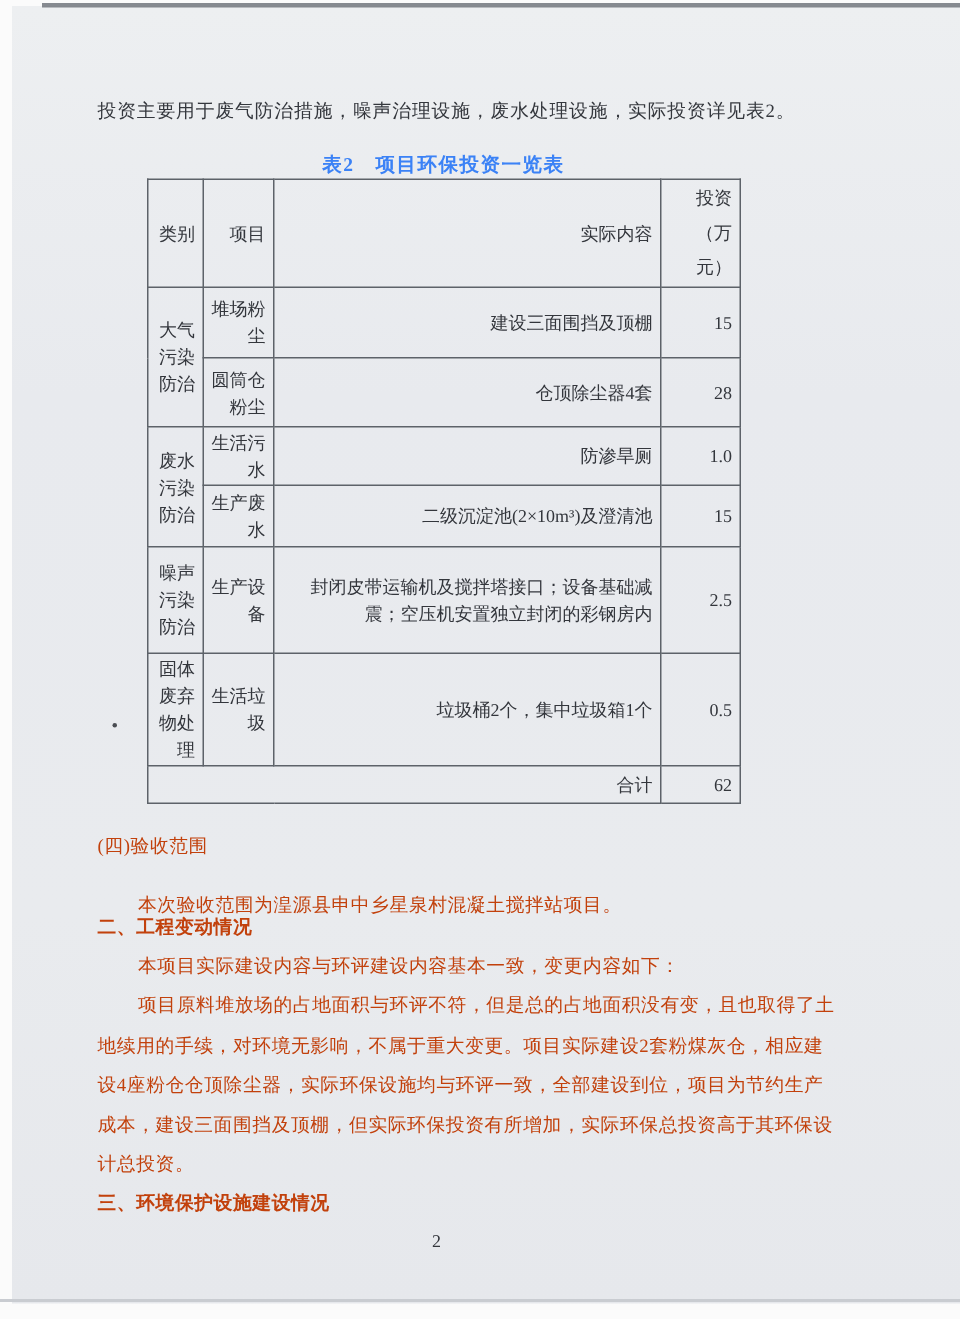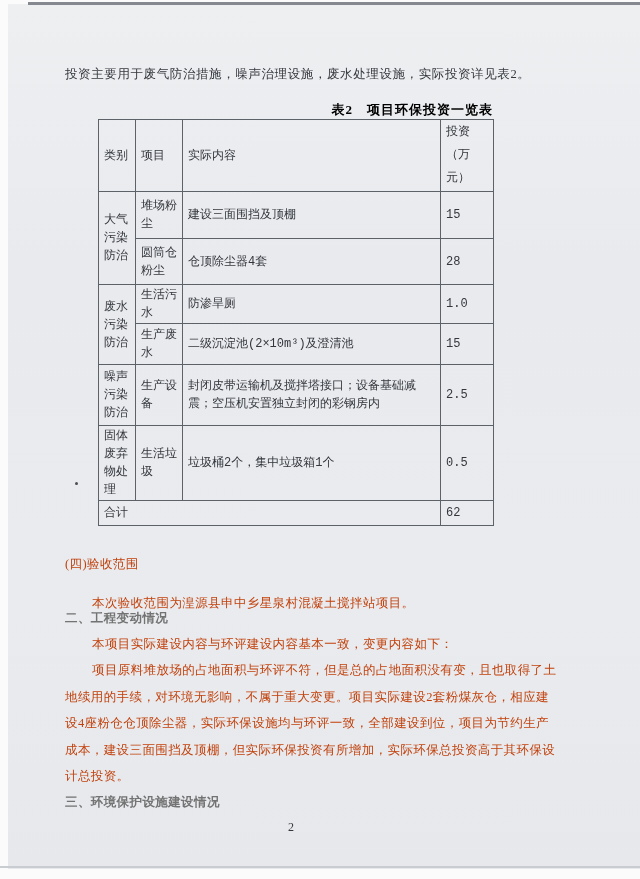--- a/index.html
+++ b/index.html
@@ -36,63 +36,62 @@
     background: #4a4d52;
     border-radius: 50%;
   }
   .line {
     position: absolute;
     font-size: 12.5px;
     color: #c2410c;
     letter-spacing: 0.4px;
     white-space: nowrap;
   }
-  .bold { font-weight: bold; color: #737373; }
+  .bold { font-weight: bold; color: #c2410c; }
   .intro-line { position: absolute; left: 65px; top: 66px; font-size: 12.5px; color: #34373d; letter-spacing: 0.6px; white-space: nowrap; text-align: center; }
   .table-title {
     position: absolute;
     left: 98px; top: 101px;
     width: 395px;
-    text-align: right;
+    text-align: center;
     font-size: 13px;
     font-weight: bold;
-    color: #000000;
+    color: #3b82f6;
     letter-spacing: 1px;
   }
   table.inv-table {
     position: absolute;
     left: 98px; top: 119px;
     width: 395px;
     border-collapse: collapse;
     table-layout: fixed;
     font-size: 12px;
     color: #33363c;
   }
   .inv-table td, .inv-table th {
     border: 1px solid #5d6269;
-    text-align: left;
+    text-align: right;
     vertical-align: middle;
     font-weight: normal;
     line-height: 18px;
     padding: 1px 5px;
     word-break: break-all;
     overflow: hidden;
-    font-family: Liberation Mono, monospace;
   }
   .inv-table .col-cat { width: 37px; }
   .inv-table .col-item { width: 47px; }
   .inv-table .col-content { width: 258px; }
   .inv-table .col-inv { width: 53px; }
   .inv-table .hdr-inv { white-space: pre-line; line-height: 23px; }
   .row-header   { height: 46px; }
   .row-r1 { height: 47px; }
   .row-r2 { height: 46px; }
   .row-r3 { height: 36px; border-radius: 15px; }
   .row-r4 { height: 41px; }
-  .row-r5 { height: 61px; }
+  .row-r5 { height: 71px; }
   .row-r6 { height: 72px; }
   .row-total { height: 25px; }
   .page-number {
     position: absolute;
     left: 65px; top: 820px;
     width: 452px;
     text-align: center;
     font-size: 12px;
     color: #34373d;
   }

